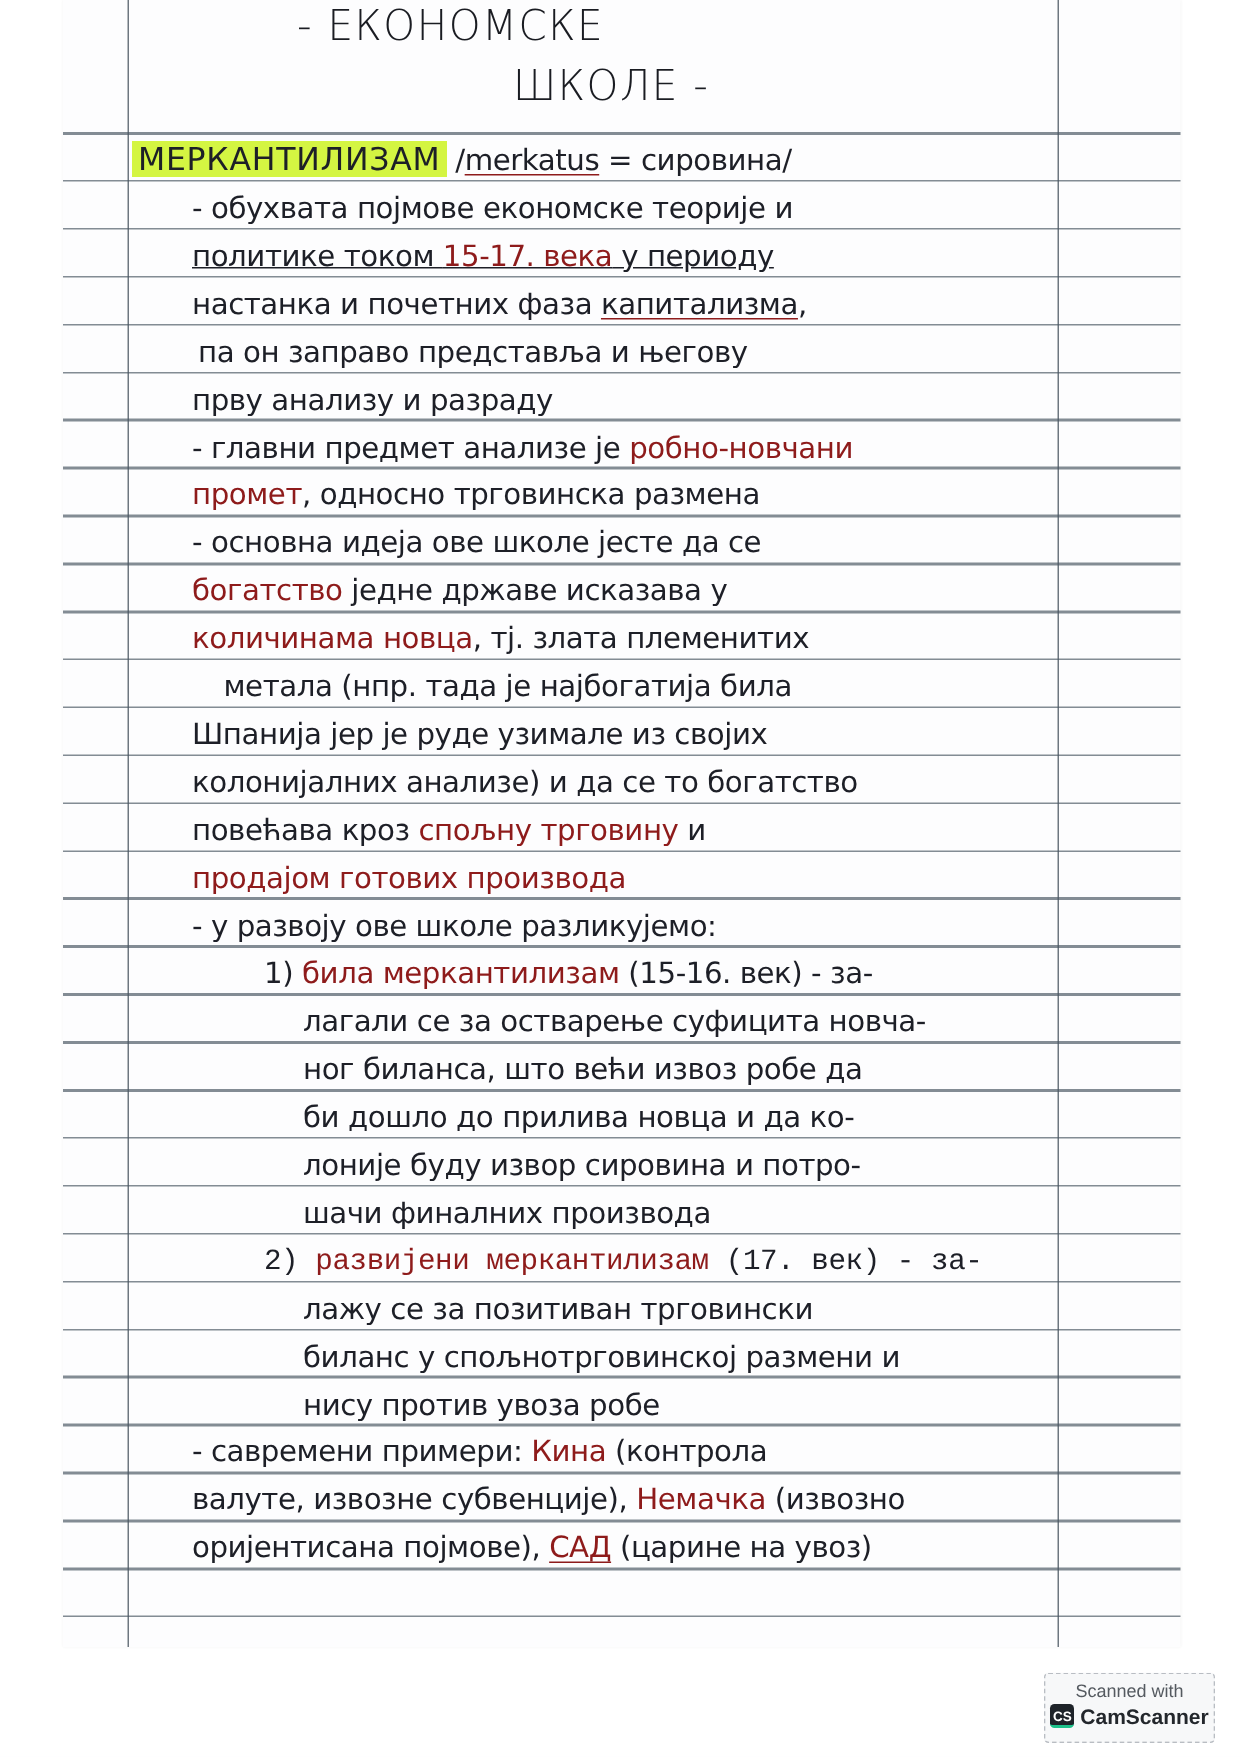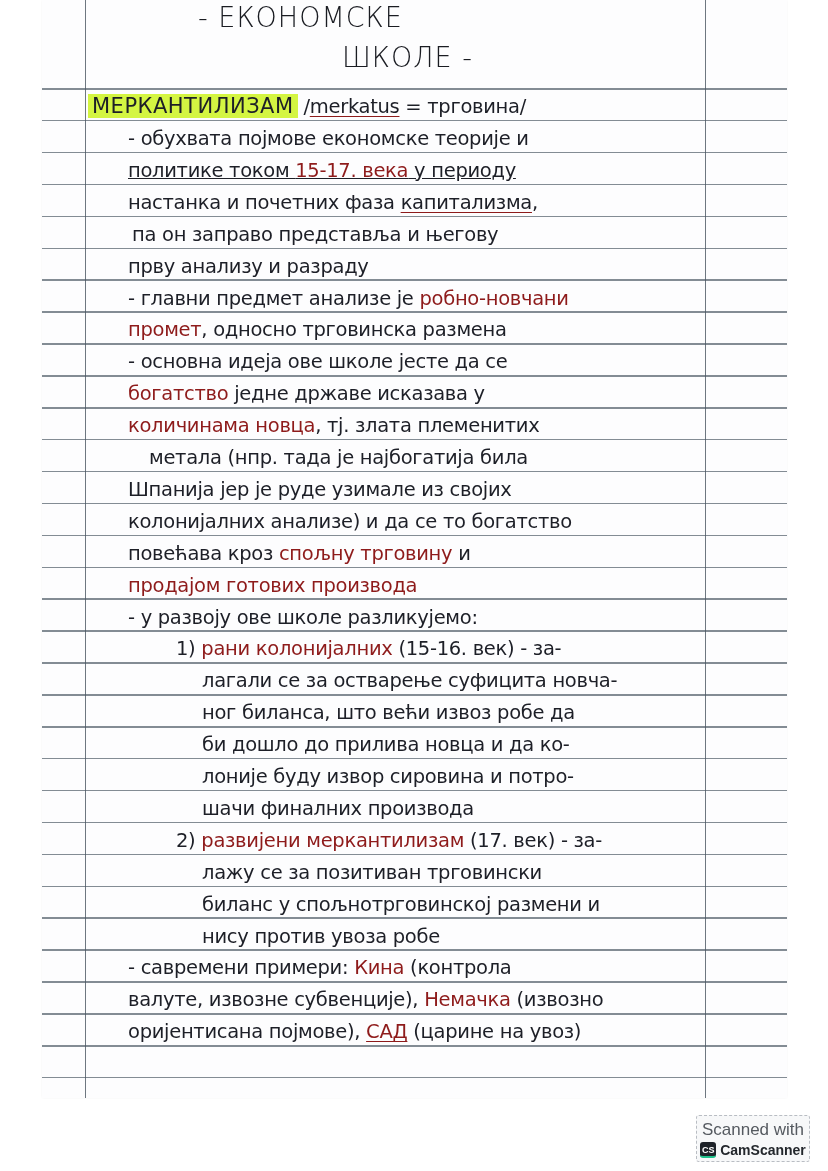--- a/index.html
+++ b/index.html
@@ -33,21 +33,21 @@
   .red { color:#8e1b1b; }
   .ul { text-decoration:underline; text-decoration-color:#8e1b1b; text-underline-offset:3px; }
   .hl {
     background:#d4f542; padding:0 4px; font-size:21px; letter-spacing:0.5px;
   }
   .badge {
     position:absolute; left:696px; top:1115px; width:112px; height:45px;
     border:1px dashed #b9bdc3; border-radius:3px; background:#f7f8f9;
     font-family:"Liberation Sans", sans-serif; text-align:center;
   }
-  .badge .top { font-size:17px; color:#555a60; margin-top:4px; }
+  .badge .top { font-size:12px; color:#555a60; margin-top:4px; }
   .badge .bottom { display:flex; align-items:center; justify-content:center; gap:4px; margin-top:2px; }
   .cs-icon {
     width:16px; height:16px; background:#1e2329; color:#fff; border-radius:3px;
     font-size:9px; font-weight:bold; line-height:16px; text-align:center;
     border-bottom:2px solid #1ec28b; box-sizing:border-box;
   }
   .badge .brand { font-size:14px; font-weight:bold; color:#23272c; }
 </style>
 </head>
 <body>
@@ -87,47 +87,47 @@
     <div class="rule" style="top: 1045px;"></div>
     <div class="rule" style="top: 1076.9px;"></div>
   </div>
 <div class="margin-left"></div>
 <div class="margin-right"></div>
 
 <div class="title" style="left:198px; top:2px;">- ЕКОНОМСКЕ</div>
 <div class="title" style="left:342px; top:42px;">ШКОЛЕ -</div>
 
 <div class="line" style="left:88px; top:91px;">
-  <span class="hl">МЕРКАНТИЛИЗАМ</span><span> /</span><span class="ul">merkatus</span><span> = трговина/</span>
+  <span class="hl">МЕРКАНТИЛИЗАМ</span><span> /</span><span class="ul">merkatus</span><span> = сировина/</span>
 </div>
 
 <div id="body-lines">
     <div class="line" style="top: 124px; left: 128px;"><span>- обухвата појмове економске теорије и</span></div>
     <div class="line" style="top: 155.9px; left: 128px; text-decoration: underline;"><span>политике током </span><span class="red">15-17. века</span><span> у периоду</span></div>
     <div class="line" style="top: 187.8px; left: 128px;"><span>настанка и почетних фаза </span><span class="ul">капитализма</span><span>,</span></div>
     <div class="line" style="top: 219.7px; left: 132px;"><span>па он заправо представља и његову</span></div>
     <div class="line" style="top: 251.6px; left: 128px;"><span>прву анализу и разраду</span></div>
     <div class="line" style="top: 283.5px; left: 128px;"><span>- главни предмет анализе је </span><span class="red">робно-новчани</span></div>
     <div class="line" style="top: 315.4px; left: 128px;"><span class="red">промет</span><span>, односно трговинска размена</span></div>
     <div class="line" style="top: 347.3px; left: 128px;"><span>- основна идеја ове школе јесте да се</span></div>
     <div class="line" style="top: 379.2px; left: 128px;"><span class="red">богатство</span><span> једне државе исказава у</span></div>
     <div class="line" style="top: 411.1px; left: 128px;"><span class="red">количинама новца</span><span>, тј. злата племенитих</span></div>
     <div class="line" style="top: 443px; left: 128px; margin-left: 21px;"><span>метала (нпр. тада је најбогатија била</span></div>
     <div class="line" style="top: 474.9px; left: 128px;"><span>Шпанија јер је руде узимале из својих</span></div>
     <div class="line" style="top: 506.8px; left: 128px;"><span>колонијалних анализе) и да се то богатство</span></div>
     <div class="line" style="top: 538.7px; left: 128px;"><span>повећава кроз </span><span class="red">спољну трговину</span><span> и</span></div>
     <div class="line" style="top: 570.6px; left: 128px;"><span class="red">продајом готових производа</span></div>
     <div class="line" style="top: 602.5px; left: 128px;"><span>- у развоју ове школе разликујемо:</span></div>
-    <div class="line" style="top: 634.4px; left: 176px;"><span>1) </span><span class="red">рани колонијалних</span><span> (15-16. век) - за-</span></div>
+    <div class="line" style="top: 634.4px; left: 176px;"><span>1) </span><span class="red">била меркантилизам</span><span> (15-16. век) - за-</span></div>
     <div class="line" style="top: 666.3px; left: 202px;"><span>лагали се за остварење суфицита новча-</span></div>
     <div class="line" style="top: 698.2px; left: 202px;"><span>ног биланса, што већи извоз робе да</span></div>
     <div class="line" style="top: 730.1px; left: 202px;"><span>би дошло до прилива новца и да ко-</span></div>
     <div class="line" style="top: 762px; left: 202px;"><span>лоније буду извор сировина и потро-</span></div>
     <div class="line" style="top: 793.9px; left: 202px;"><span>шачи финалних производа</span></div>
-    <div class="line" style="top: 825.8px; left: 176px;"><span>2) </span><span class="red">развијени меркантилизам</span><span> (17. век) - за-</span></div>
+    <div class="line" style="top: 825.8px; left: 176px; font-family: Liberation Mono, monospace;"><span>2) </span><span class="red">развијени меркантилизам</span><span> (17. век) - за-</span></div>
     <div class="line" style="top: 857.7px; left: 202px;"><span>лажу се за позитиван трговински</span></div>
     <div class="line" style="top: 889.6px; left: 202px;"><span>биланс у спољнотрговинској размени и</span></div>
     <div class="line" style="top: 921.5px; left: 202px;"><span>нису против увоза робе</span></div>
     <div class="line" style="top: 953.4px; left: 128px;"><span>- савремени примери: </span><span class="red">Кина</span><span> (контрола</span></div>
     <div class="line" style="top: 985.3px; left: 128px;"><span>валуте, извозне субвенције), </span><span class="red">Немачка</span><span> (извозно</span></div>
     <div class="line" style="top: 1017.2px; left: 128px;"><span>оријентисана појмове), </span><span class="red ul">САД</span><span> (царине на увоз)</span></div>
   </div>
 
 <div class="badge">
   <div class="top">Scanned with</div>

